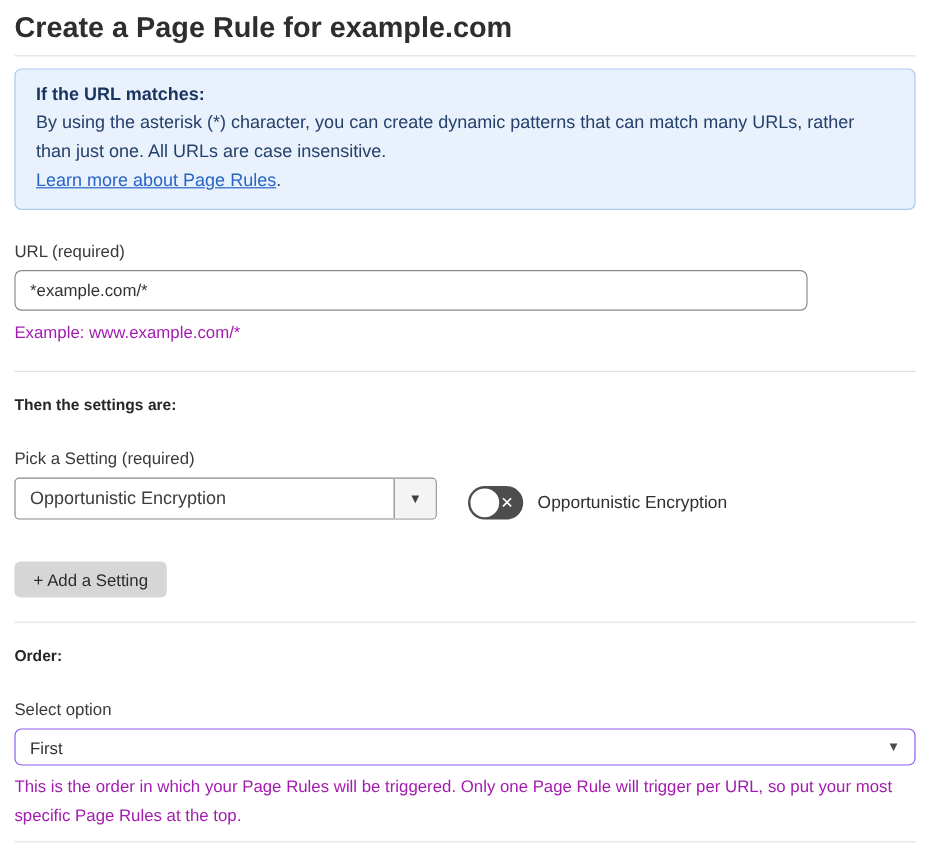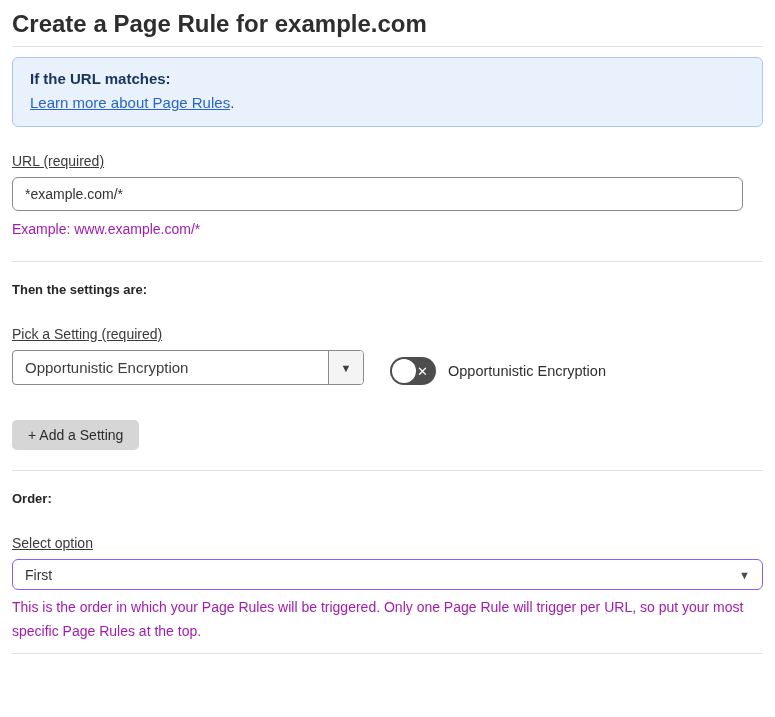--- a/index.html
+++ b/index.html
@@ -44,33 +44,32 @@
     cursor: pointer;
   }
 
   
   .field-label {
     display: block;
     margin-top: 26px;
     font-size: 14px;
     color: #3a3a3a;
     line-height: 17px;
-    text-decoration: underline;
   }
   .helper-text {
     margin-top: 6px;
     font-size: 14px;
     color: #a21caf;
     line-height: 24px;
   }
 
   
   .text-input {
     display: block;
-    width: 731px;
+    width: 661px;
     height: 34px;
     margin-top: 7px;
     border: 1px solid #8a8a8a;
     border-radius: 6px;
     padding: 0 12px;
     font-size: 14px;
     color: #333333;
     font-family: inherit;
     background: #ffffff;
     outline: none;
@@ -215,20 +214,21 @@
 </head>
 <body>
 
 <div class="container">
 
   <h1 class="page-title">Create a Page Rule for example.com</h1>
   <hr class="divider top">
 
   <div class="info-box">
     <div class="info-heading">If the URL matches:</div>
+    <div>By using the asterisk (*) character, you can create dynamic patterns that can match many URLs, rather than just one. All URLs are case insensitive.</div>
     <div><a class="info-link">Learn more about Page Rules</a><span>.</span></div>
   </div>
 
   <label class="field-label">URL (required)</label>
   <input class="text-input" type="text" value="*example.com/*" style="">
   <div class="helper-text">Example: www.example.com/*</div>
 
   <hr class="divider section-divider">
 
   <h2 class="section-heading">Then the settings are:</h2>

